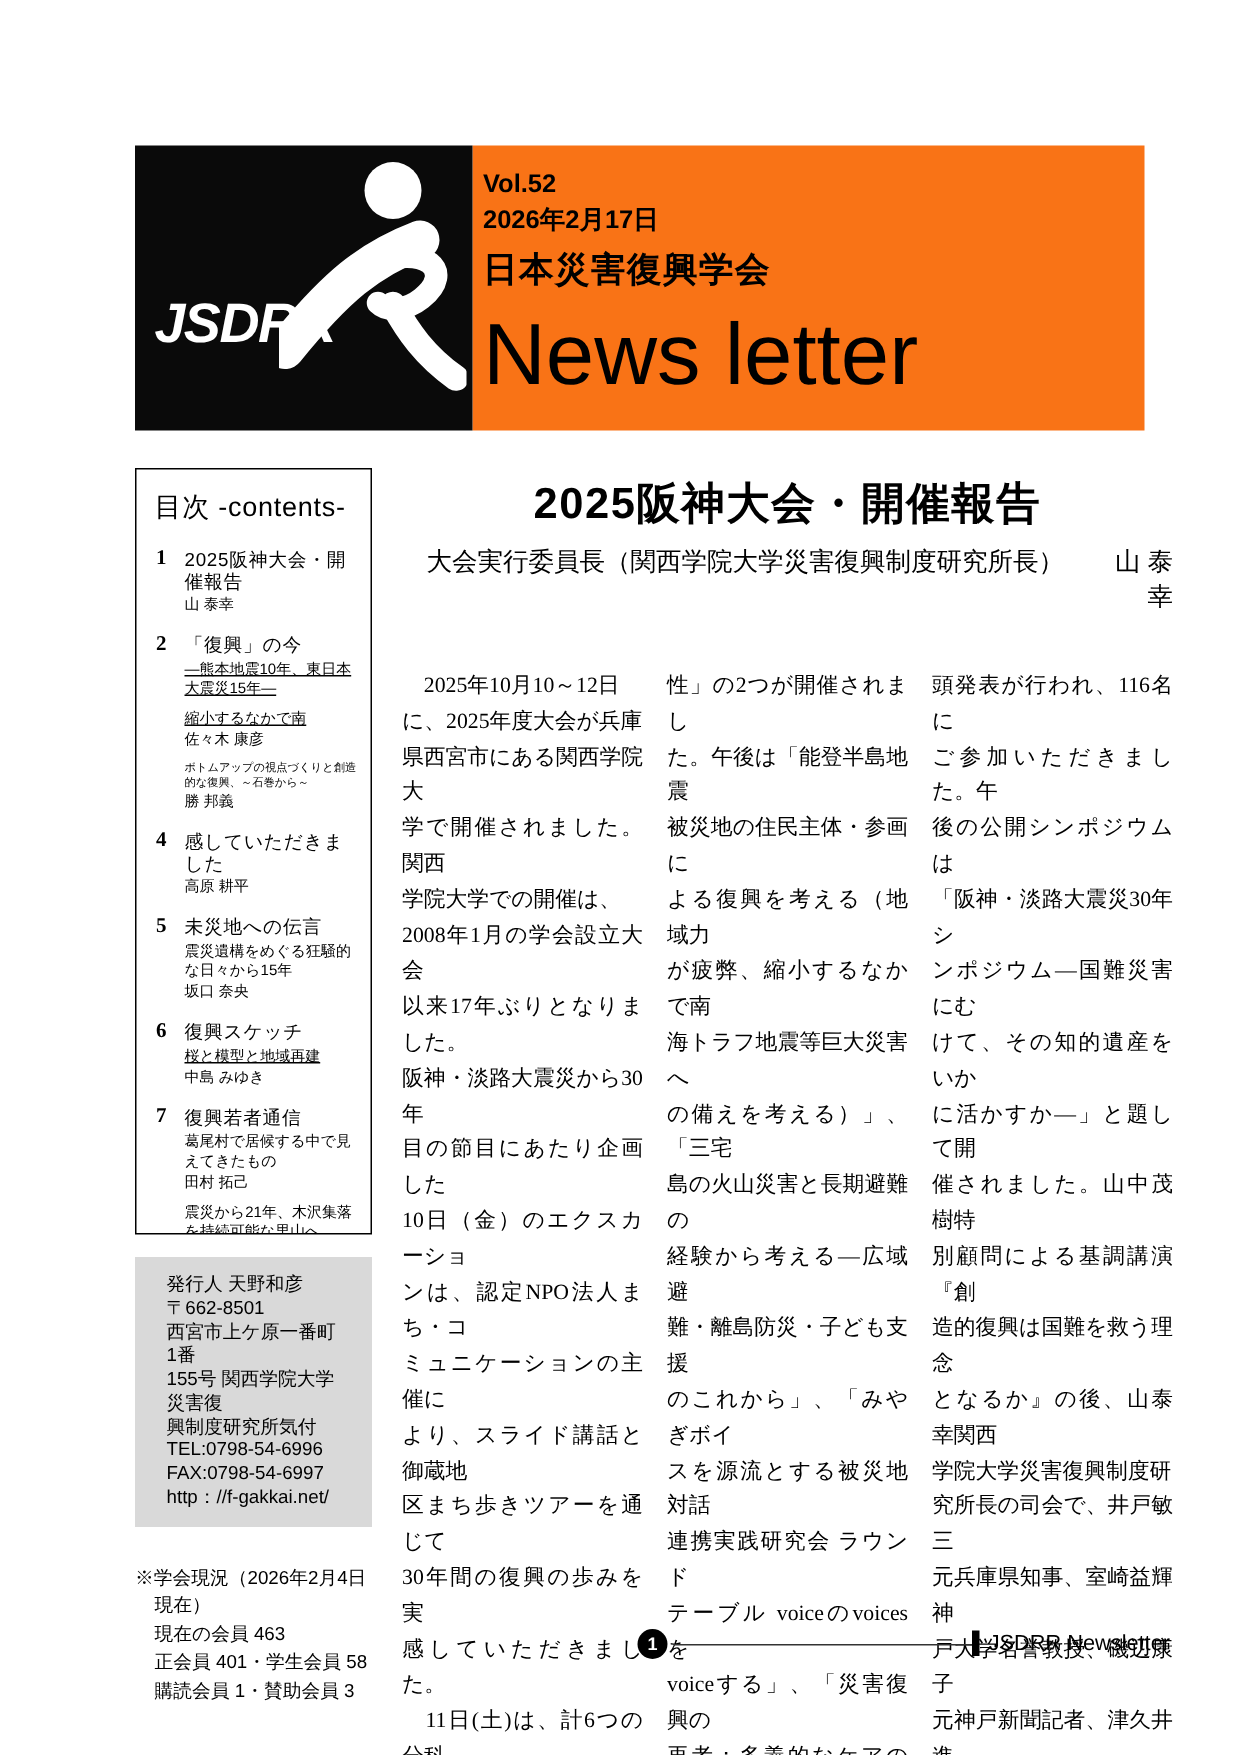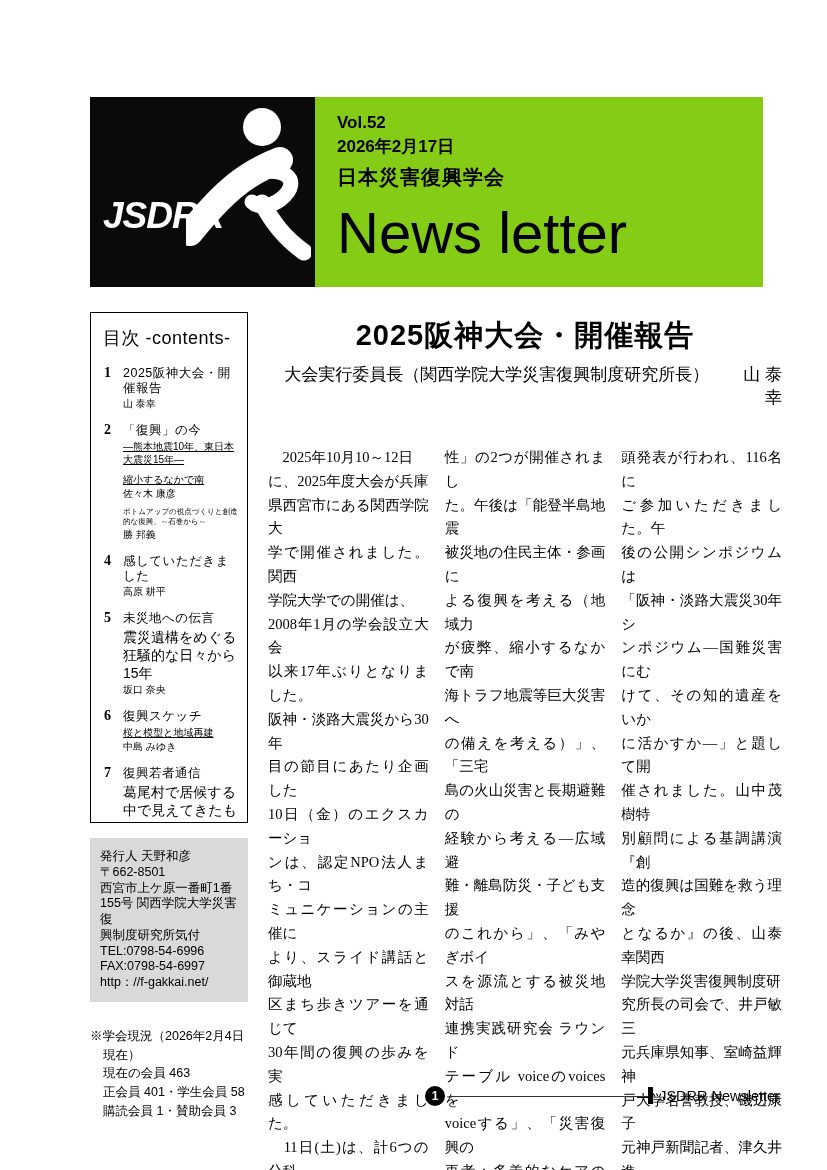--- a/index.html
+++ b/index.html
@@ -10,45 +10,45 @@
   }
 
   
   .masthead { position:absolute; left:90px; top:97px; right:64px; height:190px; display:flex; }
   .logo-box { position:relative; width:225px; background:#0a0a0a; overflow:hidden; flex:none; }
   .logo-text {
     position:absolute; left:13px; top:98px; color:#fff;
     font-size:37px; font-weight:bold; font-style:italic; letter-spacing:-1px;
   }
   .runner { position:absolute; right:4px; top:6px; }
-  .mast-right { flex:1; background:#84cc16; padding:14px 8px 0 22px; }
+  .mast-right { flex:1; background:#f97316; padding:14px 8px 0 7px; }
   .mast-vol   { font-size:17px; font-weight:bold; line-height:1.4; }
   .mast-date  { font-size:17px; font-weight:bold; line-height:1.4; }
-  .mast-org   { font-size:20px; font-weight:bold; margin-top:5px; letter-spacing:1px; }
+  .mast-org   { font-size:23px; font-weight:bold; margin-top:5px; letter-spacing:1px; }
   .mast-title { font-size:58px; font-weight:400; margin-top:12px; letter-spacing:0px; line-height:1.05; }
 
   
   .sidebar { position:absolute; left:90px; top:312px; width:158px; }
   .toc-box { border:1px solid #000; height:511px; padding:13px 8px 10px 12px; overflow:hidden; background:#fff; }
   .toc-heading { font-size:18px; letter-spacing:0.5px; margin-bottom:16px; }
   .row { position:relative; padding-left:20px; }
   .row .num {
     position:absolute; left:1px; top:-1px;
     font-family:"Liberation Serif", serif; font-size:14px; font-weight:bold;
   }
   .t1, .t2 { font-size:12.5px; letter-spacing:0.5px; line-height:1.2; }
   .sub   { font-size:10px;  margin-top:2px; line-height:1.3;text-decoration:underline; }
-  .subsm { font-size:14px;   margin-top:2px; line-height:1.3; }
+  .subsm { font-size:10px;   margin-top:2px; line-height:1.3; }
   .tiny  { font-size:7.5px; margin-top:3px; line-height:1.3; }
   .au    { font-size:10px;  margin-top:1px; line-height:1.3; }
   .gap   { margin-top:13px; }
   .gap-s { margin-top:7px; }
 
   .pub-box {
-    margin-top:15px; background:#d9d9d9; padding:11px 10px;
+    margin-top:15px; background:#d9d9d9; padding:11px 21px;
     font-size:12.5px; line-height:1.26; white-space:pre-line;
   }
   .membership {
     margin-top:25px; font-size:12.5px; line-height:1.5;
     padding-left:13px; text-indent:-13px; white-space:pre-line;
   }
 
   
   .article { position:absolute; left:268px; top:316px; width:514px; }
   .art-title { text-align:center; font-size:29px; font-weight:bold; letter-spacing:1px; }

